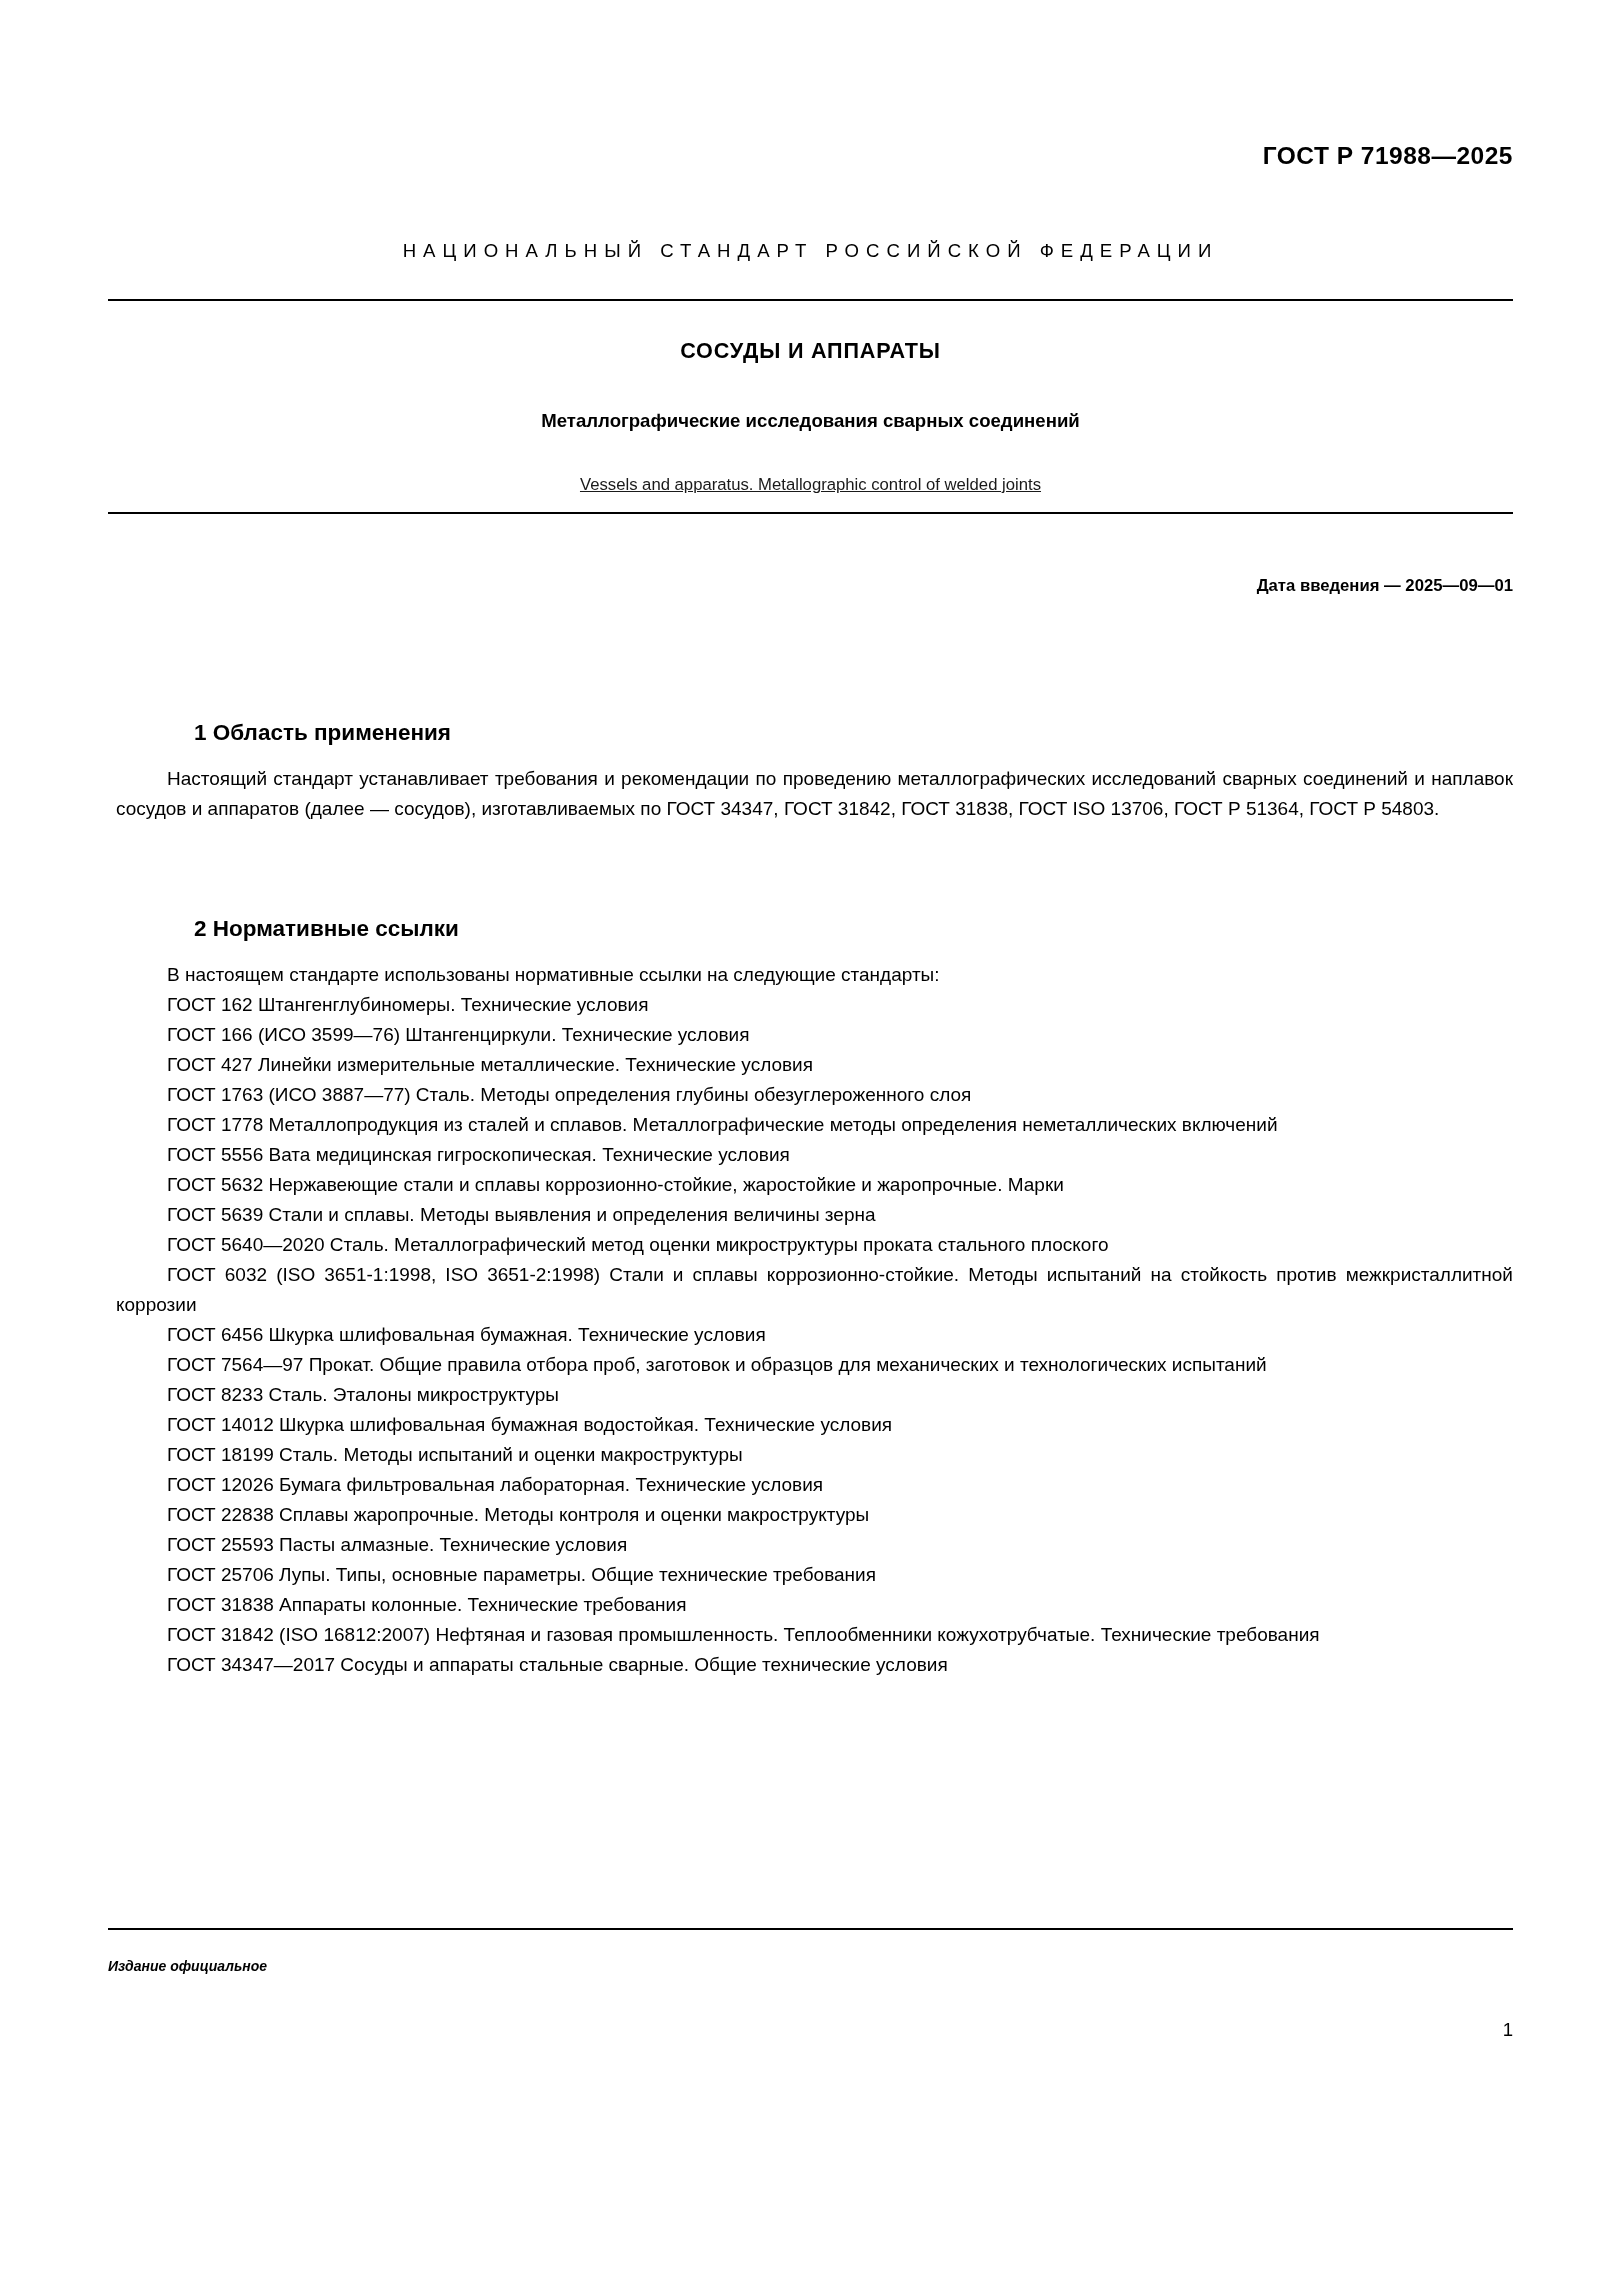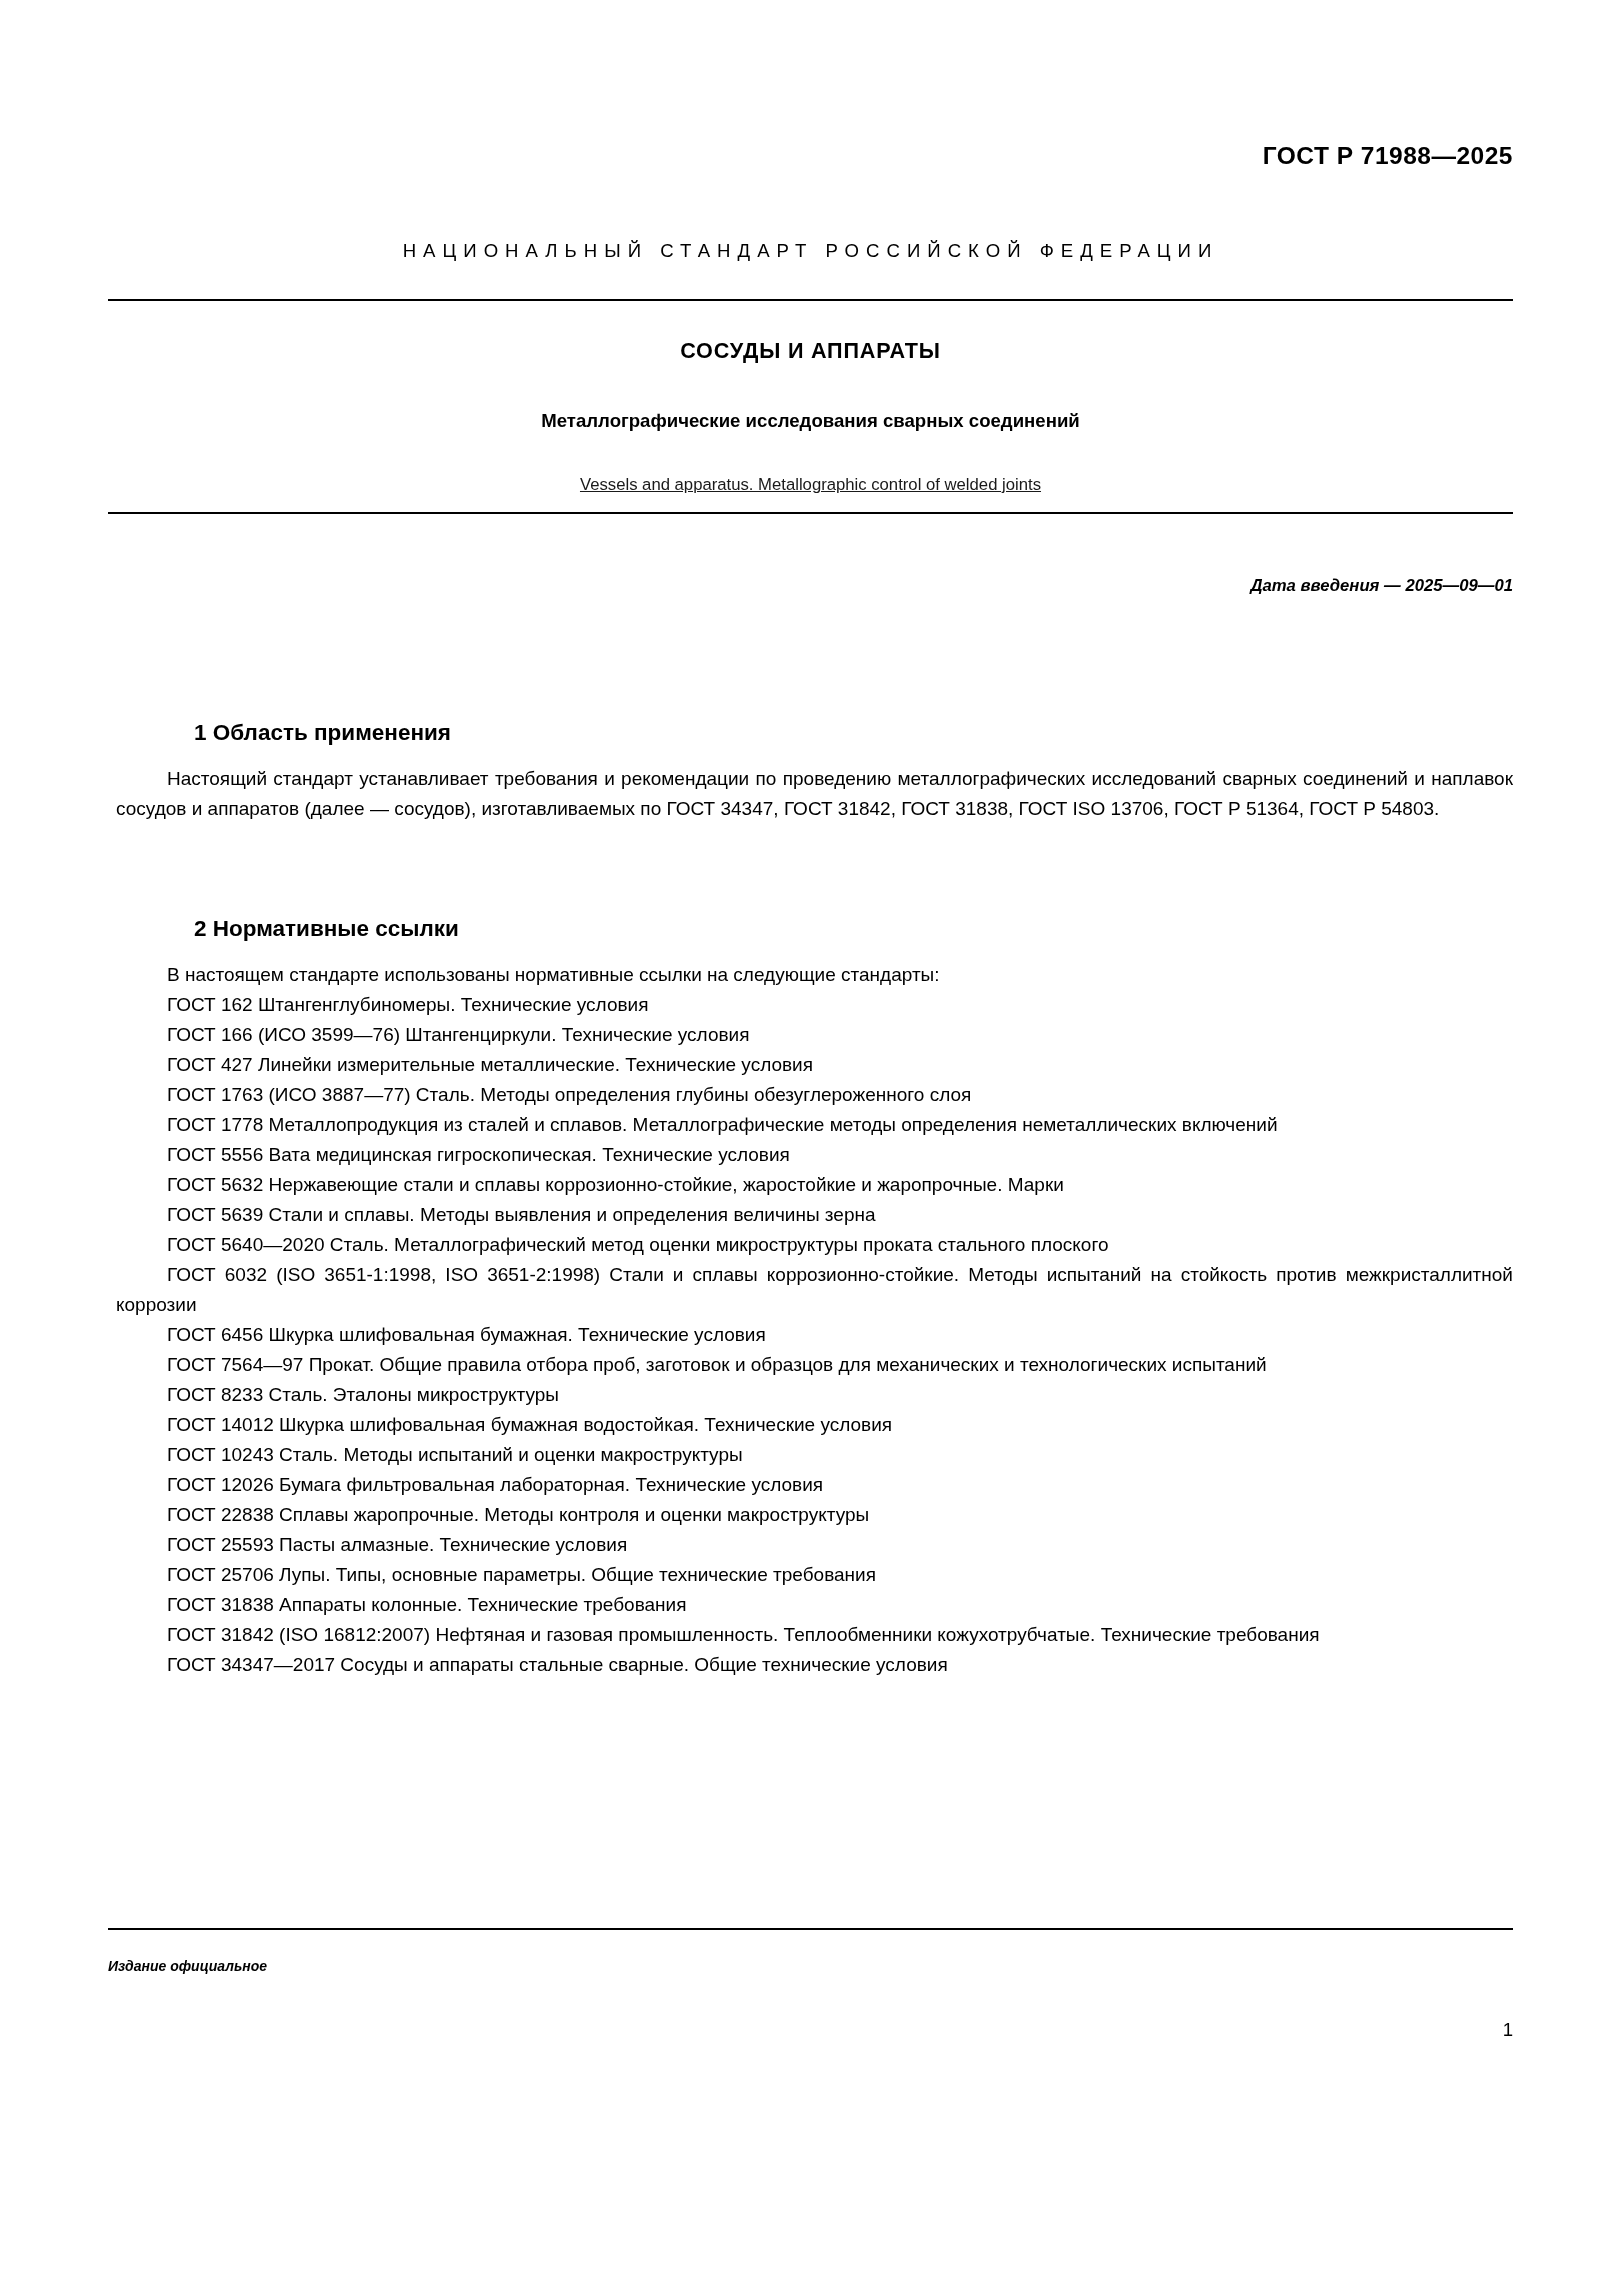--- a/index.html
+++ b/index.html
@@ -83,21 +83,20 @@
     color: #1a1a1a;
     text-decoration: underline;
   }
   .date-line {
     position: absolute;
     top: 576px;
     right: 0;
     font-size: 16.7px;
     font-weight: bold;
     white-space: nowrap;
-    font-style: italic;
   }
 
   .section {
     position: absolute;
     left: 8px;
     right: 0;
   }
   .sec1 { top: 720px; }
   .sec2 { top: 916px; }
 
@@ -184,21 +183,21 @@
         <li>ГОСТ 1778  Металлопродукция из сталей и сплавов. Металлографические методы определения неметаллических включений</li>
         <li>ГОСТ 5556  Вата медицинская гигроскопическая. Технические условия</li>
         <li>ГОСТ 5632  Нержавеющие стали и сплавы коррозионно-стойкие, жаростойкие и жаропрочные. Марки</li>
         <li>ГОСТ 5639  Стали и сплавы. Методы выявления и определения величины зерна</li>
         <li>ГОСТ 5640—2020  Сталь. Металлографический метод оценки микроструктуры проката стального плоского</li>
         <li>ГОСТ 6032 (ISO 3651-1:1998, ISO 3651-2:1998)  Стали и сплавы коррозионно-стойкие. Методы испытаний на стойкость против межкристаллитной коррозии</li>
         <li>ГОСТ 6456  Шкурка шлифовальная бумажная. Технические условия</li>
         <li>ГОСТ 7564—97  Прокат. Общие правила отбора проб, заготовок и образцов для механических и технологических испытаний</li>
         <li>ГОСТ 8233  Сталь. Эталоны микроструктуры</li>
         <li>ГОСТ 14012  Шкурка шлифовальная бумажная водостойкая. Технические условия</li>
-        <li>ГОСТ 10243  Сталь. Методы испытаний и оценки макроструктуры</li>
+        <li>ГОСТ 18199  Сталь. Методы испытаний и оценки макроструктуры</li>
         <li>ГОСТ 12026  Бумага фильтровальная лабораторная. Технические условия</li>
         <li>ГОСТ 22838  Сплавы жаропрочные. Методы контроля и оценки макроструктуры</li>
         <li>ГОСТ 25593  Пасты алмазные. Технические условия</li>
         <li>ГОСТ 25706  Лупы. Типы, основные параметры. Общие технические требования</li>
         <li>ГОСТ 31838  Аппараты колонные. Технические требования</li>
         <li>ГОСТ 31842 (ISO 16812:2007)  Нефтяная и газовая промышленность. Теплообменники кожухотрубчатые. Технические требования</li>
         <li>ГОСТ 34347—2017  Сосуды и аппараты стальные сварные. Общие технические условия</li>
       </ul>
     </div>
 

